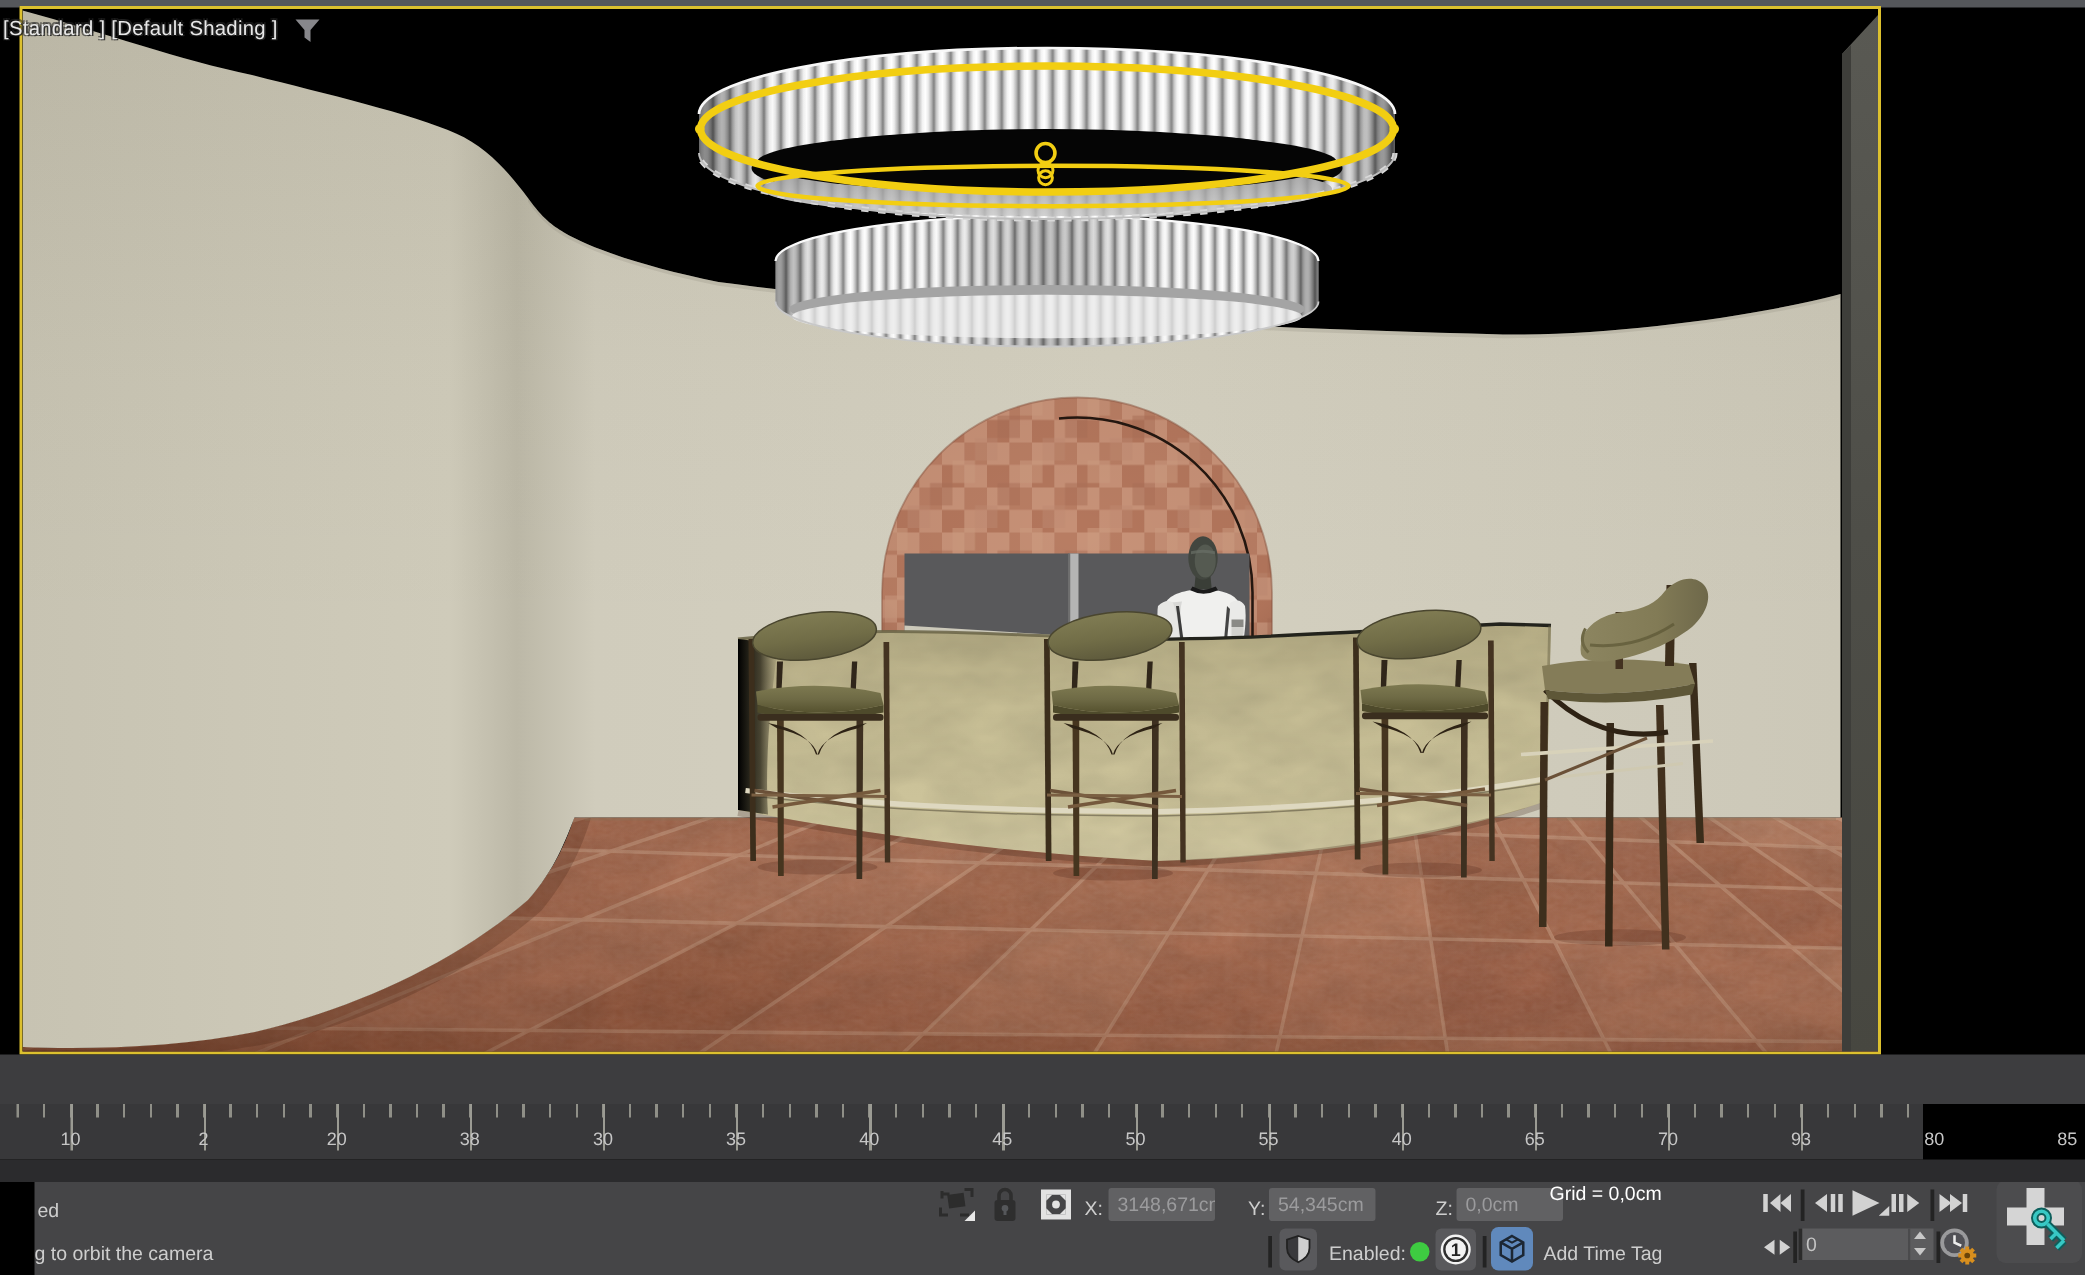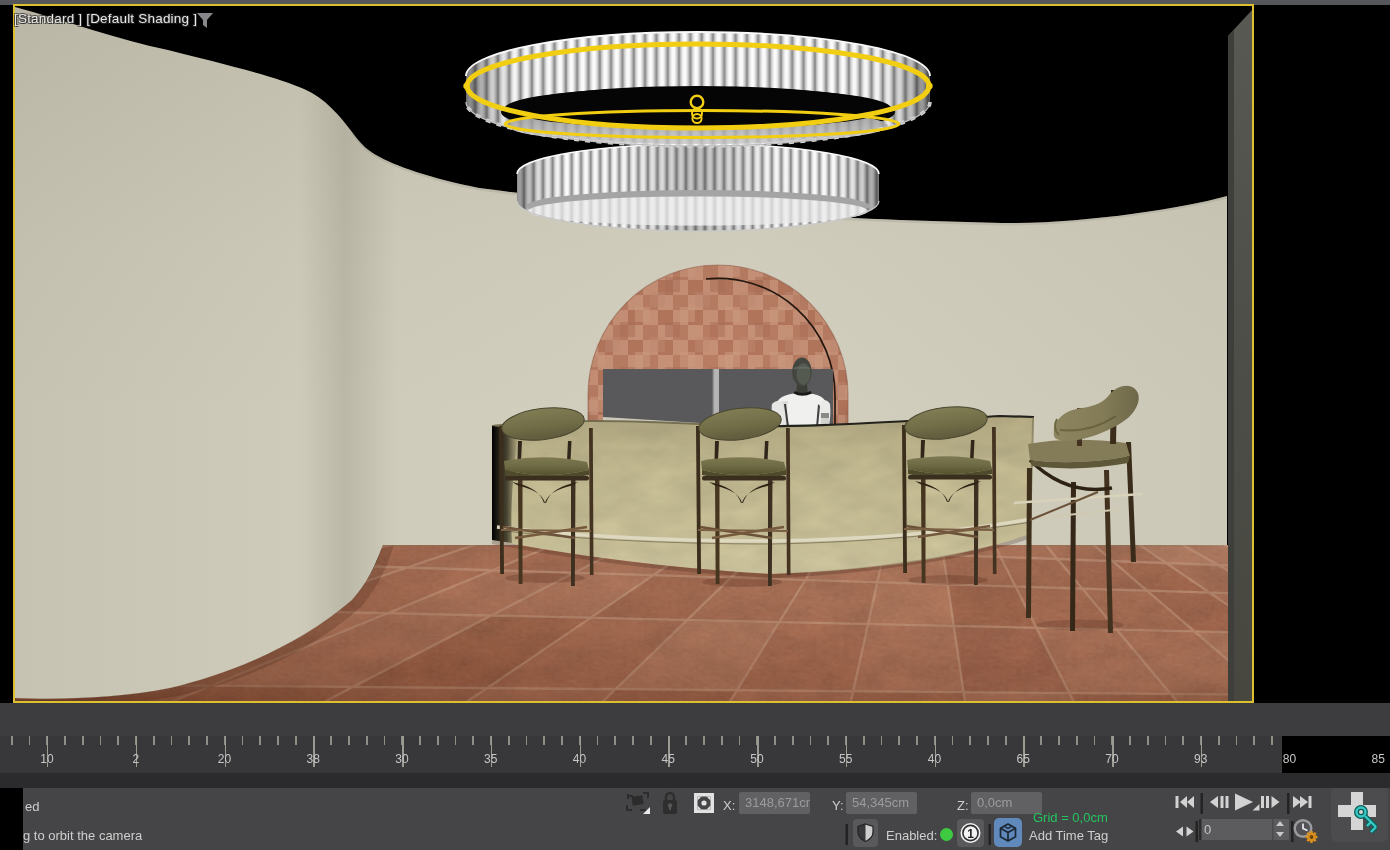--- a/index.html
+++ b/index.html
@@ -1,20 +1,20 @@
 <!DOCTYPE html>
 <html><head>
 <meta charset="utf-8">
 <style>
 html,body{margin:0;padding:0;width:1390px;height:850px;background:#000;overflow:hidden;
 font-family:"Liberation Sans",sans-serif;}
 #topstrip{position:absolute;left:0;top:0;width:1390px;height:5px;background:#55575b;}
 #vp{position:absolute;left:13px;top:4px;width:1237px;height:695px;border:2px solid #dcc02e;background:#000;overflow:hidden;}
 #scene{position:absolute;left:0;top:0;}
-#label{position:absolute;left:14px;top:11px;font-size:13.5px;color:#e8e8e8;z-index:30;letter-spacing:0.2px;text-shadow:1px 1px 0 rgba(40,40,40,0.9),-1px -1px 0 rgba(40,40,40,0.6),1px -1px 0 rgba(40,40,40,0.6),-1px 1px 0 rgba(40,40,40,0.6);}
+#label{position:absolute;left:2px;top:11px;font-size:13.5px;color:#e8e8e8;z-index:30;letter-spacing:0.2px;text-shadow:1px 1px 0 rgba(40,40,40,0.9),-1px -1px 0 rgba(40,40,40,0.6),1px -1px 0 rgba(40,40,40,0.6),-1px 1px 0 rgba(40,40,40,0.6);}
 #funnel{position:absolute;left:196px;top:12px;z-index:30;}
 #trackstrip{position:absolute;left:0;top:703px;width:1390px;height:33px;background:#3d3d3f;}
 #ruler{position:absolute;left:0;top:736px;width:1282px;height:37px;background:#38383a;
 background-image:
  repeating-linear-gradient(90deg,#9b9b93 0 1.5px,rgba(0,0,0,0) 1.5px 88.75px),
  repeating-linear-gradient(90deg,#8f8f87 0 1.5px,rgba(0,0,0,0) 1.5px 17.75px);
 background-size:1390px 31px,1390px 9px;
 background-position:46.5px 0,11px 0;
 background-repeat:no-repeat;}
 .rn{position:absolute;top:16px;transform:translateX(-50%);font-size:12px;color:#c6c6c6;}
@@ -432,21 +432,21 @@
 <div id="understrip"></div>
 <div id="status">
 <div class="st" style="left:2px;top:11px">ed</div>
 <div class="st" style="left:0px;top:40px">g to orbit the camera</div>
 <div class="st" style="left:700px;top:10px">X:</div>
 <div class="fld" style="left:716px;top:4px">3148,671cm</div>
 <div class="st" style="left:809px;top:10px">Y:</div>
 <div class="fld" style="left:823px;top:4px">54,345cm</div>
 <div class="st" style="left:934px;top:10px">Z:</div>
 <div class="fld" style="left:948px;top:4px">0,0cm</div>
-<div class="st" style="left:1010px;top:22px;color:#22c55e">Grid = 0,0cm</div>
+<div class="st" style="left:1010px;top:0;color:#ffffff">Grid = 0,0cm</div>
 <div class="st" style="left:863px;top:40px">Enabled:</div>
 <div class="st" style="left:1006px;top:40px">Add Time Tag</div>
 <div class="st" style="left:1181px;top:34px;color:#c4c4c4">0</div>
 <div class="st" style="left:1377px;top:5px;color:#c8c8c8">A</div>
 <div class="st" style="left:1375px;top:33px;color:#c8c8c8">Se</div>
 <svg width="1390" height="62" style="position:absolute;left:0;top:0">
 
 <g stroke="#2c2c2c" stroke-width="2" fill="none">
 <path d="M 605,6 L 605,11 M 605,8 L 610,8"></path>
 <rect x="609" y="8" width="11" height="9" fill="#2c2c2c" stroke="none" transform="rotate(-8 614 12)"></rect>

